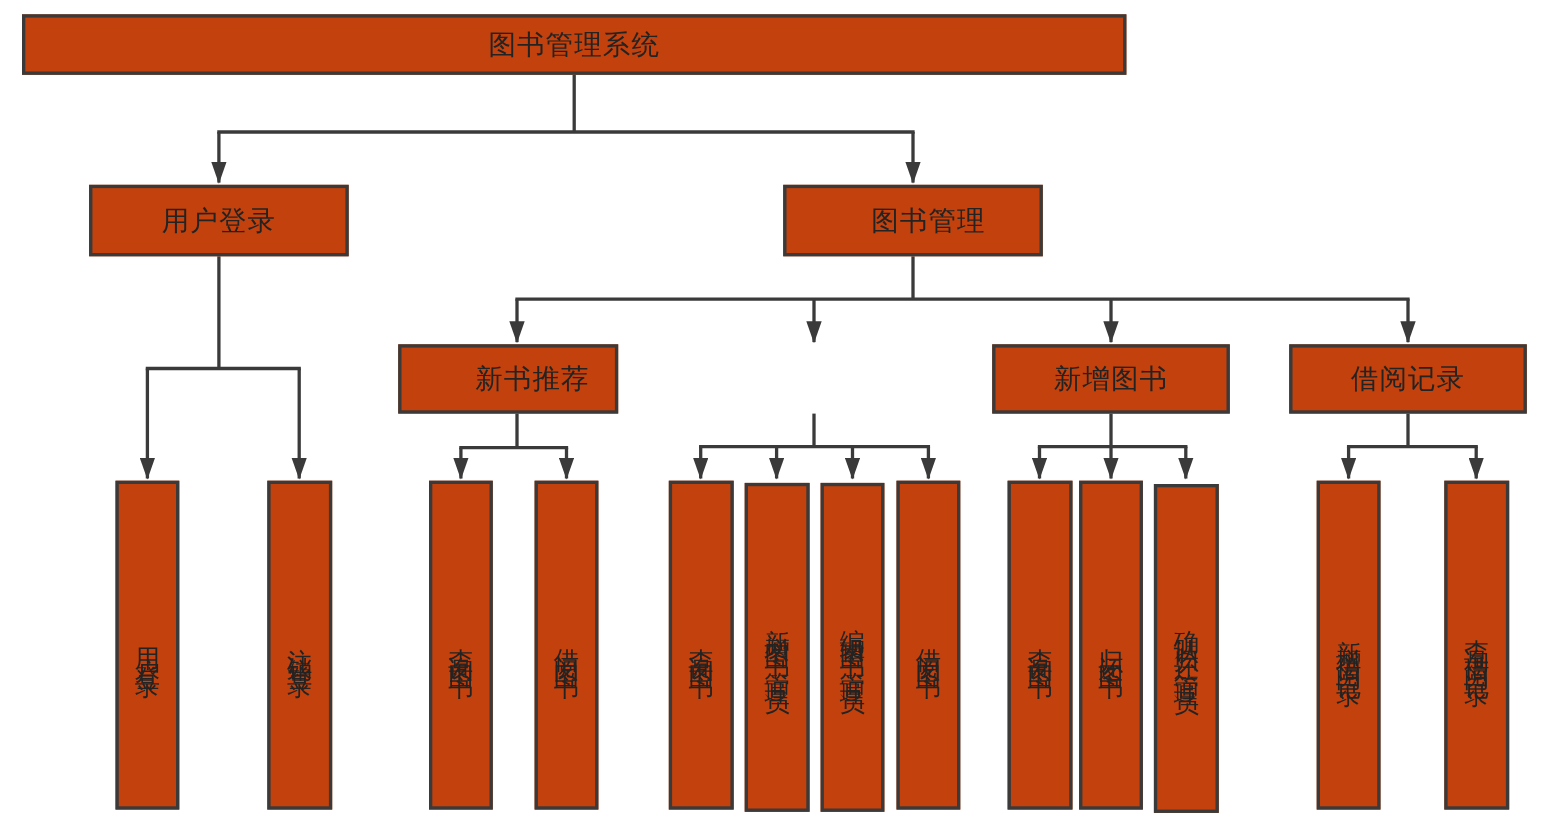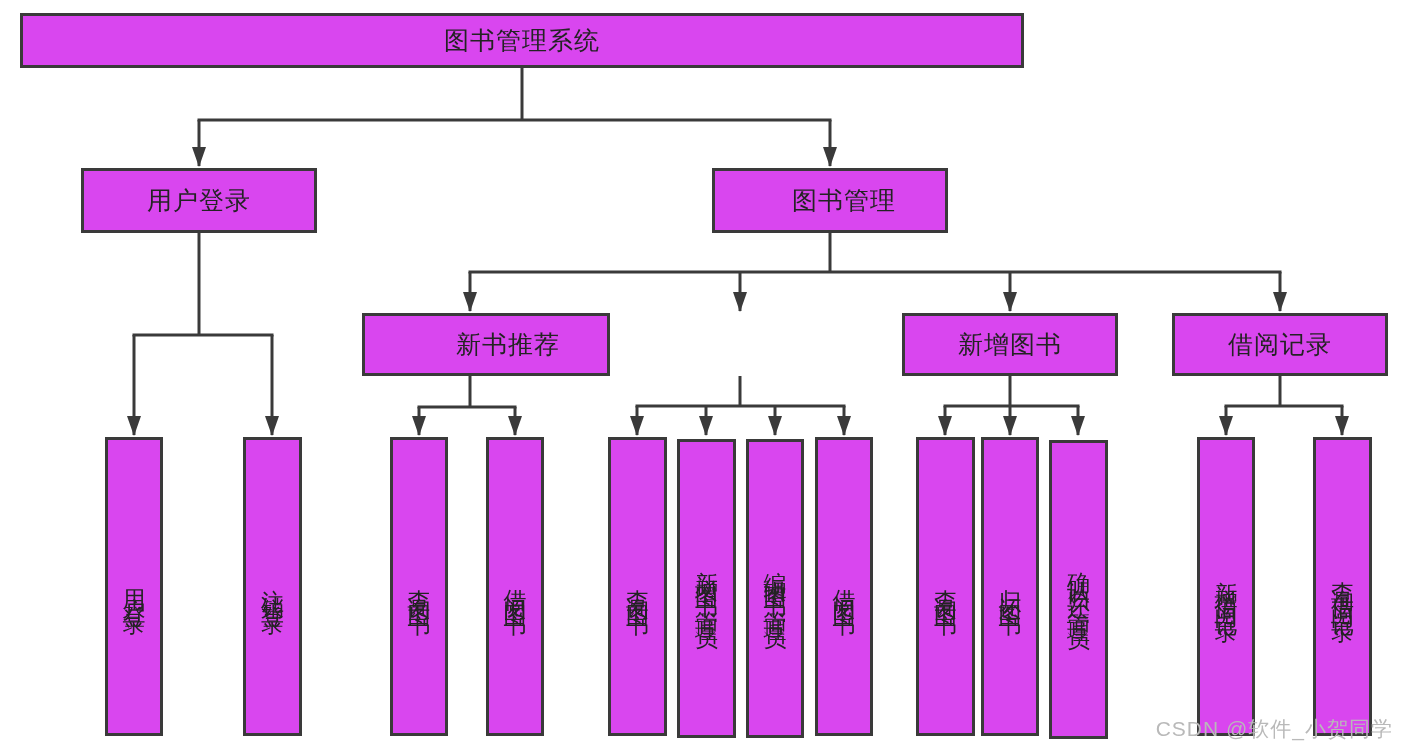--- a/index.html
+++ b/index.html
@@ -8,21 +8,21 @@
     background: #ffffff;
     font-family: "Liberation Sans", sans-serif;
     position: relative;
     overflow: hidden;
   }
   #canvas { position: absolute; left: 0; top: 0; width: 1405px; height: 747px; }
   #connectors { position: absolute; left: 0; top: 0; pointer-events: none; }
   .node {
     position: absolute;
     box-sizing: border-box;
-    background: #d946ef;
+    background: #c2410c;
     border: 3px solid #3a3a3a;
     display: flex;
     align-items: center;
     justify-content: center;
     color: #232323;
   }
   .hbox { font-size: 25px; letter-spacing: 1px; white-space: nowrap; }
   .vbox { font-size: 23px; }
   .vbox .vtext {
     writing-mode: vertical-lr;
@@ -99,21 +99,21 @@
     <span>图书管理系统</span>
   </div>
 
   <div class="node hbox" style="left:81px; top:168px; width:236px; height:65px;">
     <span>用户登录</span>
   </div>
   <div class="node hbox" style="left:712px; top:168px; width:236px; height:65px;padding-left:28px;">
     <span>图书管理</span>
   </div>
 
-  <div class="node hbox" style="left:362px; top:313px; width:248px; height:63px;padding-left:44px;">
+  <div class="node hbox" style="left:362px; top:313px; width:200px; height:63px;padding-left:44px;">
     <span>新书推荐</span>
   </div>
   <div class="node hbox" style="left:902px; top:313px; width:216px; height:63px;">
     <span>新增图书</span>
   </div>
   <div class="node hbox" style="left:1172px; top:313px; width:216px; height:63px;">
     <span>借阅记录</span>
   </div>
 
   <div class="node vbox" style="left:105px; top:437px; width:58px; height:299px;">
@@ -153,15 +153,14 @@
     <span class="vtext">确认归还（管理员）</span>
   </div>
 
   <div class="node vbox" style="left:1197px; top:437px; width:58px; height:299px;">
     <span class="vtext">新增借阅记录</span>
   </div>
   <div class="node vbox" style="left:1313px; top:437px; width:59px; height:299px;">
     <span class="vtext">查询借阅记录</span>
   </div>
 
-  <div class="watermark">CSDN @软件_小贺同学</div>
 
 </div>
 
 </body></html>

